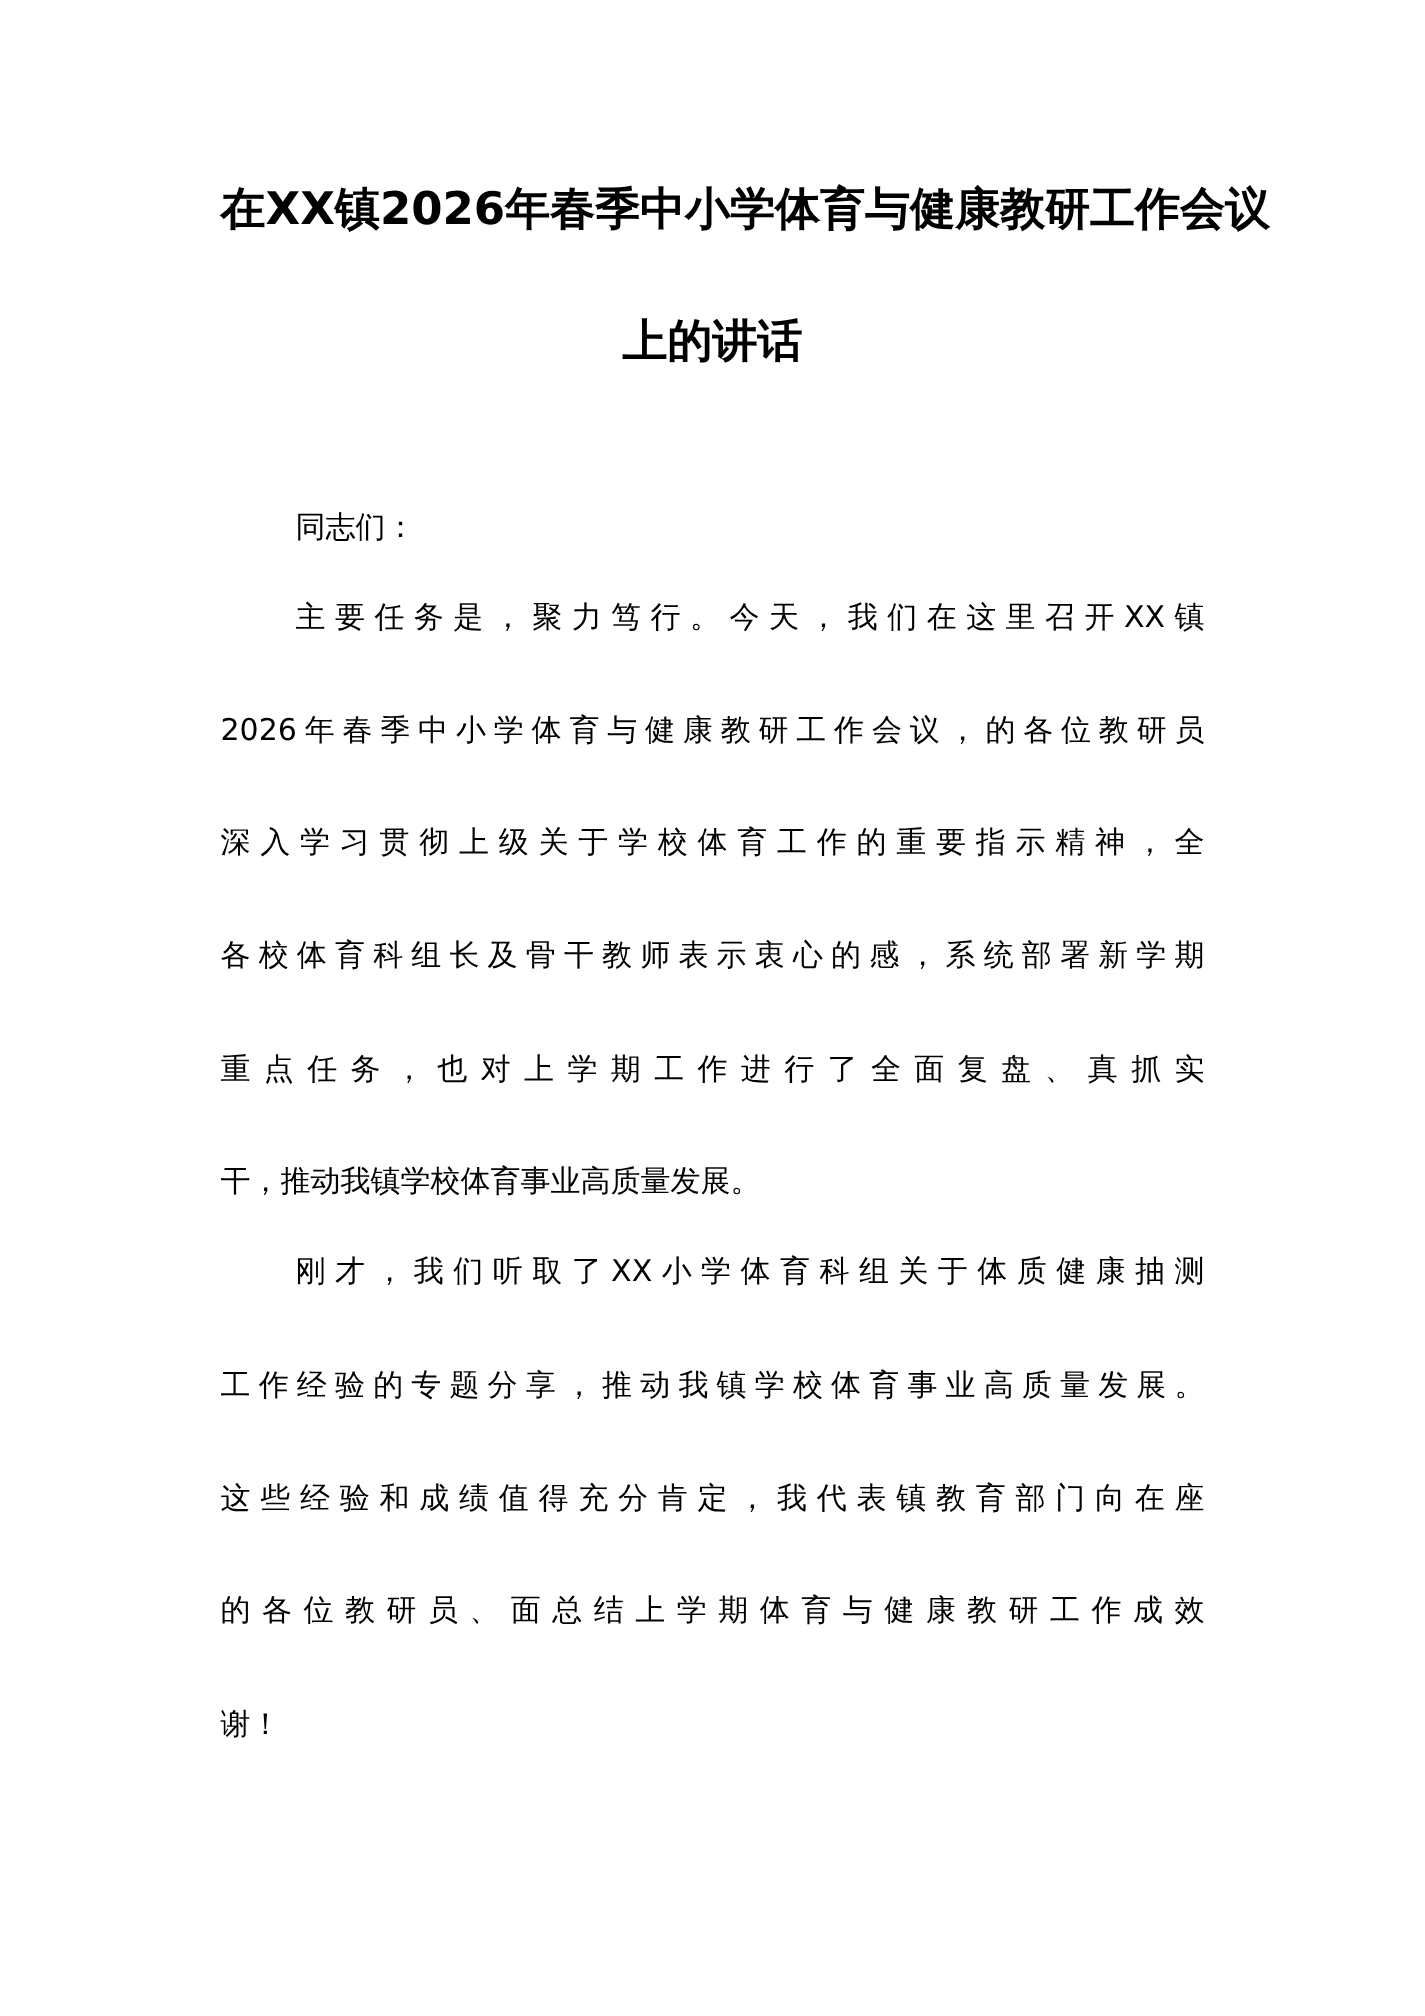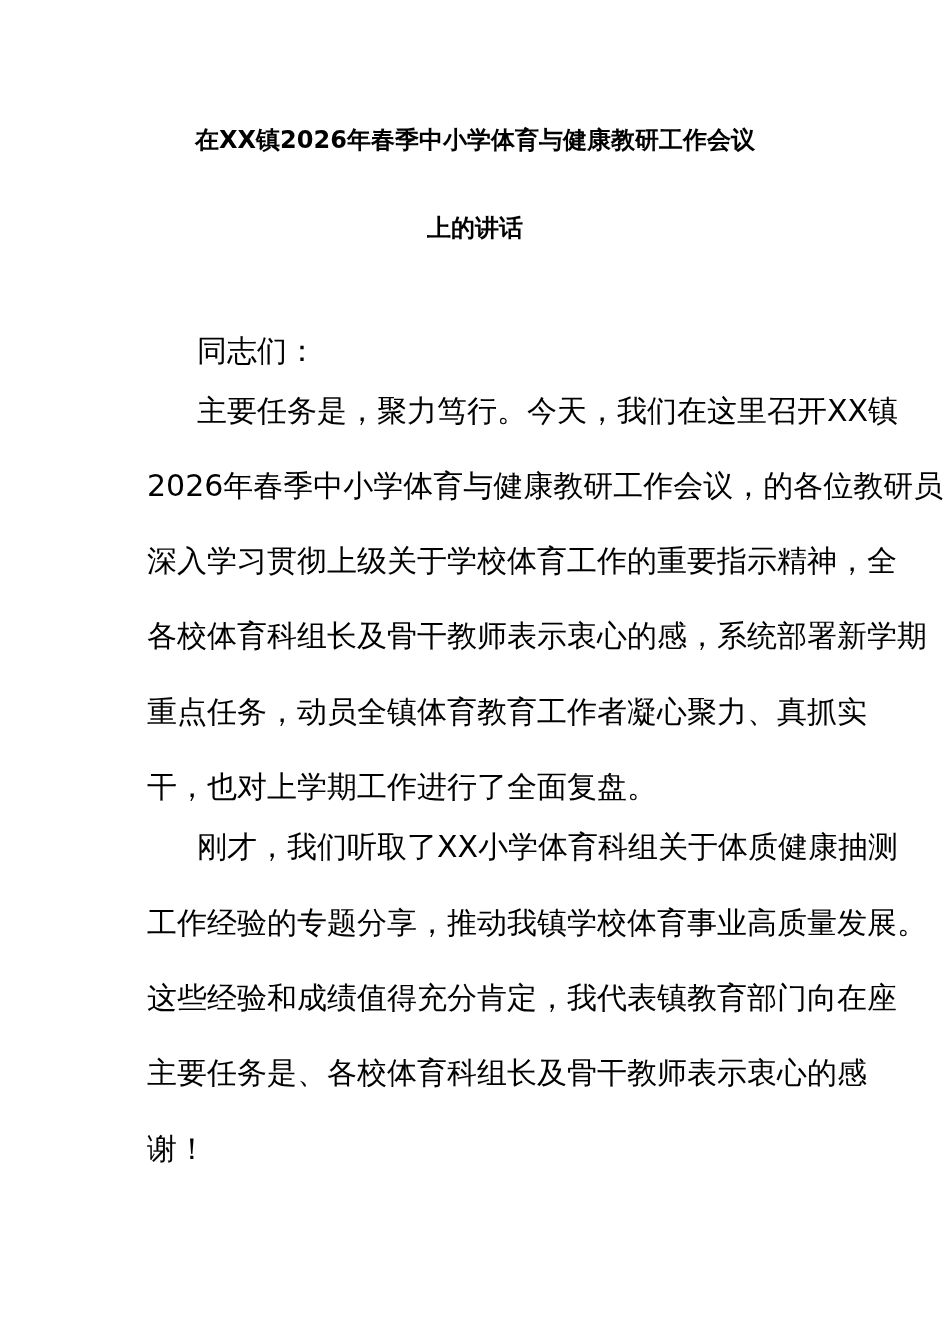--- a/index.html
+++ b/index.html
@@ -19,32 +19,32 @@
       position: absolute;
       left: 147px;
       top: 0;
       width: 656px;
     }
     .title {
       position: absolute;
       left: 0;
       width: 656px;
       text-align: center;
-      font-size: 24px;
+      font-size: 30px;
       font-weight: bold;
       line-height: 40px;
       white-space: nowrap;
     }
     .title.l1 { top: 120px; }
     .title.l2 { top: 208px; }
     .line {
       position: absolute;
       left: 0;
       width: 656px;
-      font-size: 30px;
+      font-size: 20px;
       line-height: 36px;
       white-space: nowrap;
       text-align: justify;
       text-align-last: justify;
     }
     .line.indent { left: 50px; width: 606px; }
     .line.last { text-align-last: left; }
   </style>
 </head>
 <body>
@@ -52,21 +52,21 @@
 <div class="page">
   <div class="title l1">在XX镇2026年春季中小学体育与健康教研工作会议</div>
   <div class="title l2">上的讲话</div>
 
   <div class="line indent last" style="top:333px">同志们：</div>
 
   <div class="line indent" style="top:393px">主要任务是，聚力笃行。今天，我们在这里召开XX镇</div>
   <div class="line" style="top:468px">2026年春季中小学体育与健康教研工作会议，的各位教研员</div>
   <div class="line" style="top:543px">深入学习贯彻上级关于学校体育工作的重要指示精神，全</div>
   <div class="line" style="top:618px">各校体育科组长及骨干教师表示衷心的感，系统部署新学期</div>
-  <div class="line" style="top:694px">重点任务，动员全镇体育教育工作者凝心聚力、真抓实</div>
-  <div class="line last" style="top:769px">干，也对上学期工作进行了全面复盘。</div>
+  <div class="line" style="top:694px">重点任务，也对上学期工作进行了全面复盘、真抓实</div>
+  <div class="line last" style="top:769px">干，推动我镇学校体育事业高质量发展。</div>
 
   <div class="line indent" style="top:829px">刚才，我们听取了XX小学体育科组关于体质健康抽测</div>
   <div class="line" style="top:905px">工作经验的专题分享，推动我镇学校体育事业高质量发展。</div>
   <div class="line" style="top:980px">这些经验和成绩值得充分肯定，我代表镇教育部门向在座</div>
-  <div class="line" style="top:1055px">主要任务是、各校体育科组长及骨干教师表示衷心的感</div>
+  <div class="line" style="top:1055px">的各位教研员、面总结上学期体育与健康教研工作成效</div>
   <div class="line last" style="top:1131px">谢！</div>
 </div>
 
 </body></html>

